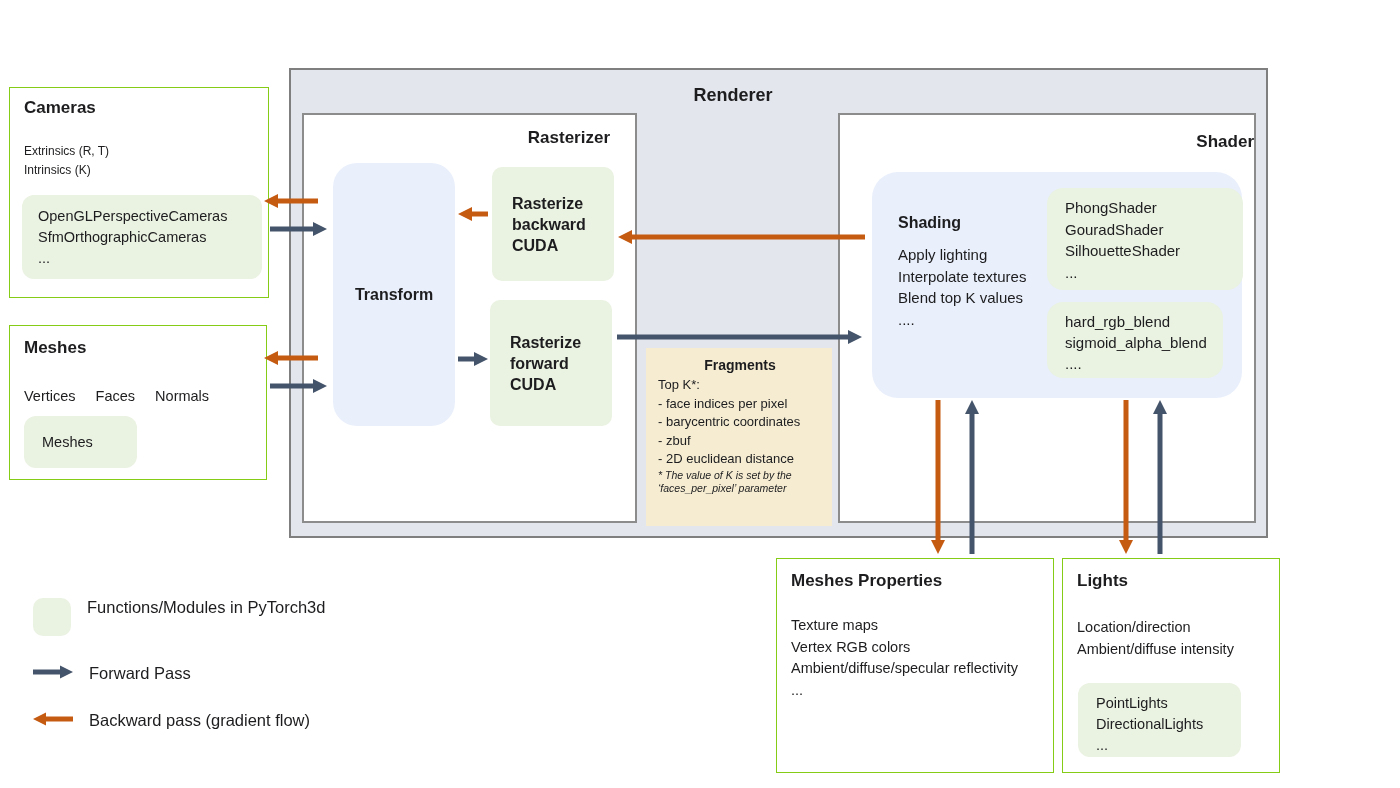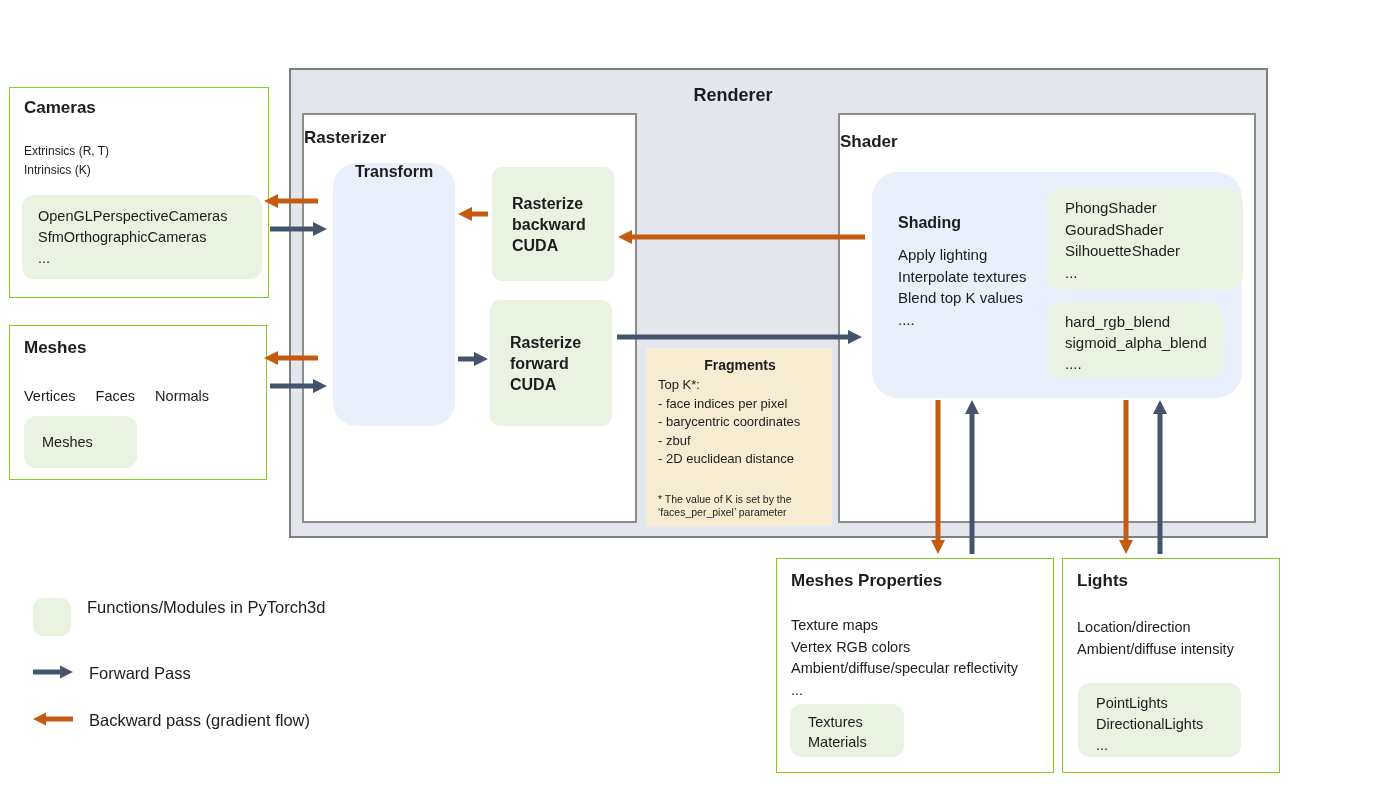--- a/index.html
+++ b/index.html
@@ -8,37 +8,37 @@
   .abs{position:absolute;}
 
   
   .renderer{left:289px;top:68px;width:975px;height:466px;background:var(--renderer_bg);border:2px solid #7f7f7f;}
   .renderer-title{left:0;top:15px;width:884px;text-align:center;font-size:18px;font-weight:bold;}
 
   
   .panel{background:#ffffff;border:2px solid #8c8c8c;}
   .rasterizer{left:302px;top:113px;width:331px;height:406px;}
   .shader{left:838px;top:113px;width:414px;height:406px;}
-  .panel-title{font-size:17px;font-weight:bold;text-align:left;}
+  .panel-title{font-size:17px;font-weight:bold;text-align:right;}
   .rasterizer-title{left:0;top:13px;width:306px;}
   .shader-title{left:0;top:17px;width:100%;}
 
   
   .pill{border-radius:10px;}
   .pill-blue{background:var(--blue);}
   .pill-green{background:var(--green);}
-  .transform{left:333px;top:163px;width:122px;height:263px;display:flex;justify-content:center;font-size:16px;font-weight:bold;border-radius:24px;}
+  .transform{left:333px;top:163px;width:122px;height:263px;display:flex;align-items:center;justify-content:center;font-size:16px;font-weight:bold;border-radius:24px;}
   .rast-backward{left:492px;top:167px;width:122px;height:114px;display:flex;flex-direction:column;justify-content:center;padding-left:20px;box-sizing:border-box;font-size:16px;font-weight:bold;line-height:21px;}
   .rast-forward{left:490px;top:300px;width:122px;height:126px;display:flex;flex-direction:column;justify-content:center;padding-left:20px;box-sizing:border-box;font-size:16px;font-weight:bold;line-height:21px;}
 
   
   .fragments{left:646px;top:348px;width:186px;height:178px;background:var(--tan);box-sizing:border-box;padding:9px 10px 0 12px;}
   .fragments-title{text-align:center;font-size:14px;font-weight:bold;margin-bottom:3px;}
   .fragments-line{font-size:13px;line-height:18.5px;}
-  .fragments-footnote{font-size:10.5px;line-height:13.5px;margin-top:24px;}
+  .fragments-footnote{font-size:10.5px;line-height:13.5px;font-style:italic;}
 
   
   .shading{left:872px;top:172px;width:370px;height:226px;background:var(--blue);border-radius:26px;}
   .shading-title{left:26px;top:42px;font-size:16px;font-weight:bold;}
   .shading-lines{left:26px;top:72px;font-size:15px;line-height:21.5px;}
   .green-list{background:var(--green);border-radius:16px;box-sizing:border-box;font-size:15px;}
   .shader-modules{left:175px;top:16px;width:196px;height:102px;padding:9px 0 0 18px;line-height:21.5px;}
   .blend-modules{left:175px;top:130px;width:176px;height:76px;padding:9px 0 0 18px;line-height:21px;}
 
   
@@ -162,24 +162,20 @@
   </div>
 
   <div class="abs card meshprops-box">
     <div class="abs card-title" style="left:14px;top:12px;">Meshes Properties</div>
     <div class="abs body-lines2" style="left:14px;top:56px;">
       <div>Texture maps</div>
       <div>Vertex RGB colors</div>
       <div>Ambient/diffuse/specular reflectivity</div>
       <div>...</div>
     </div>
-    <div class="abs green-card meshprops-green">
-      <div>Textures</div>
-      <div>Materials</div>
-    </div>
   </div>
 
   <div class="abs card lights-box">
     <div class="abs card-title" style="left:14px;top:12px;">Lights</div>
     <div class="abs body-lines2" style="left:14px;top:58px;">
       <div>Location/direction</div>
       <div>Ambient/diffuse intensity</div>
     </div>
     <div class="abs green-card lights-green">
       <div>PointLights</div>

